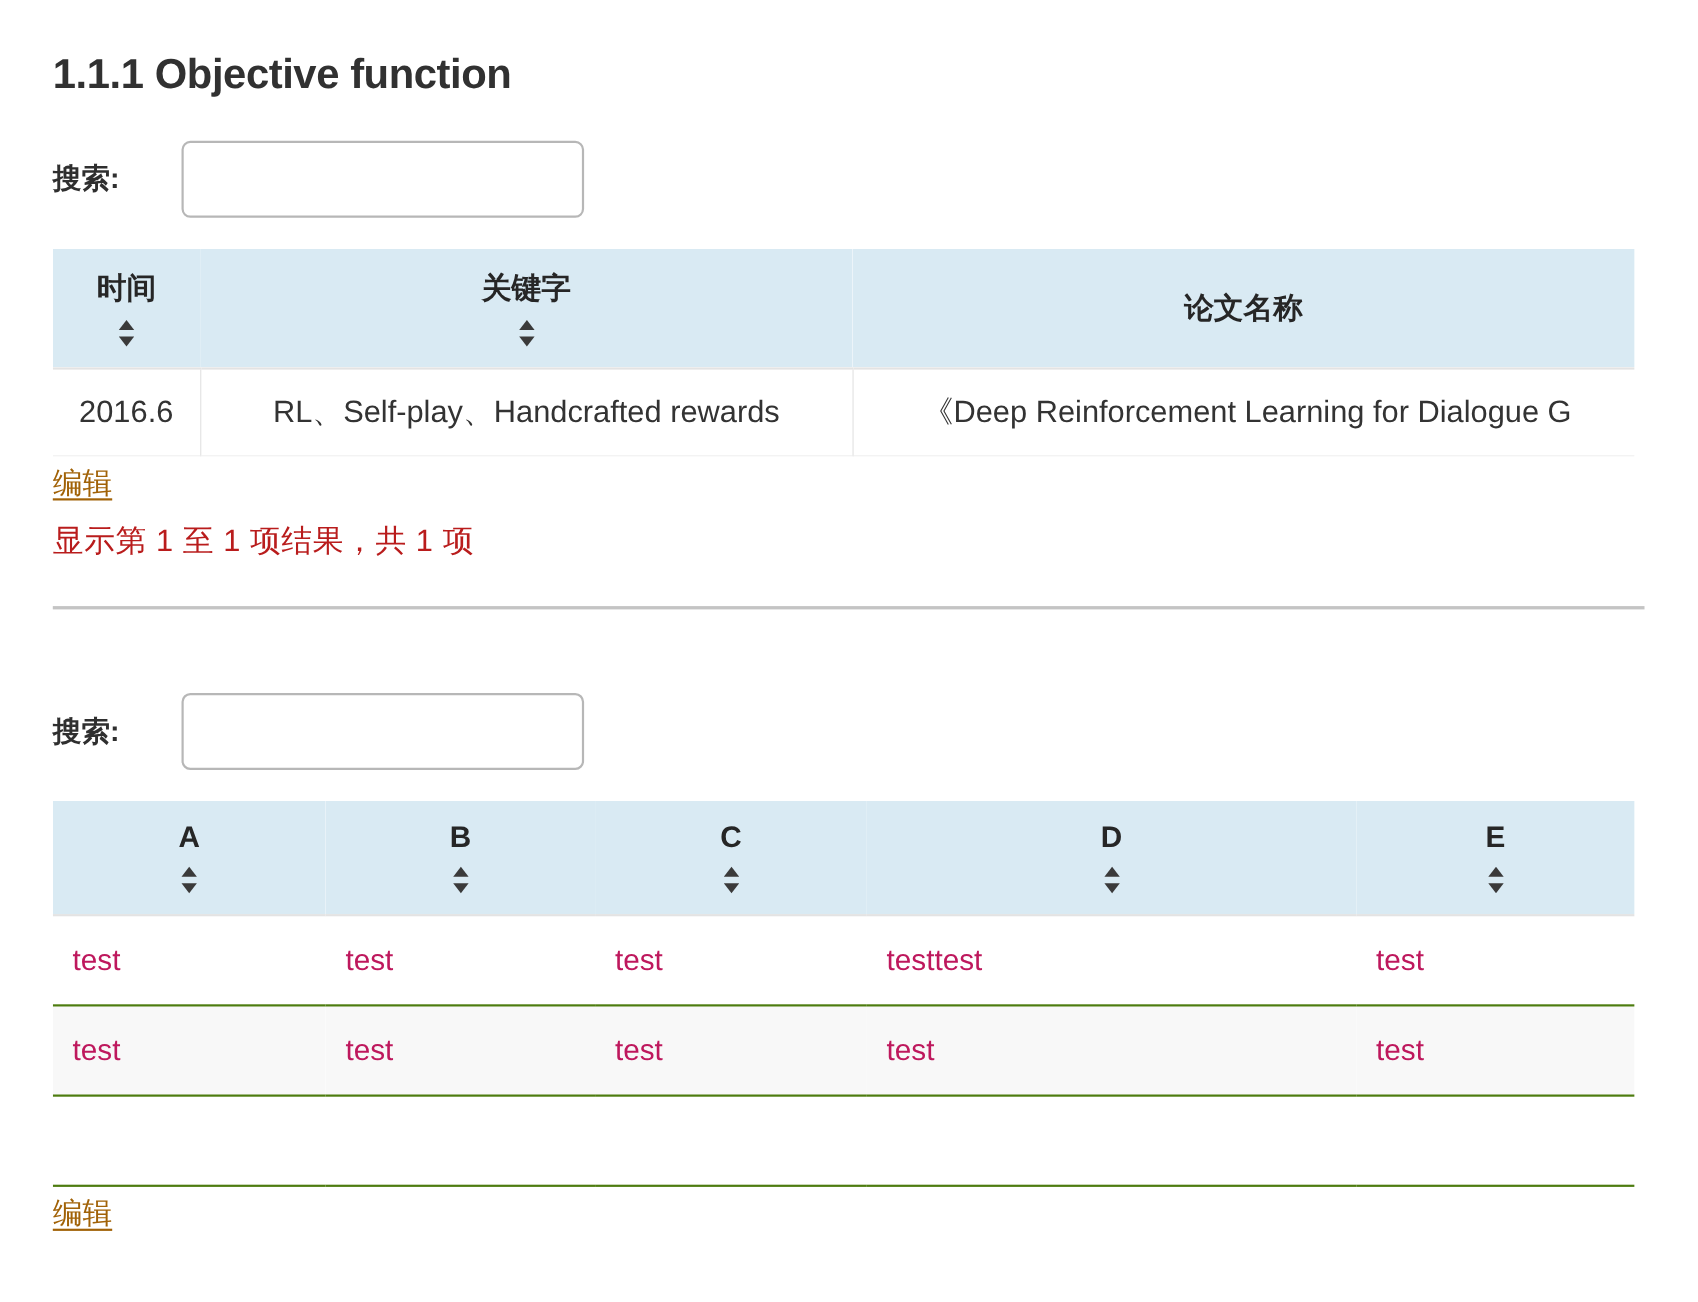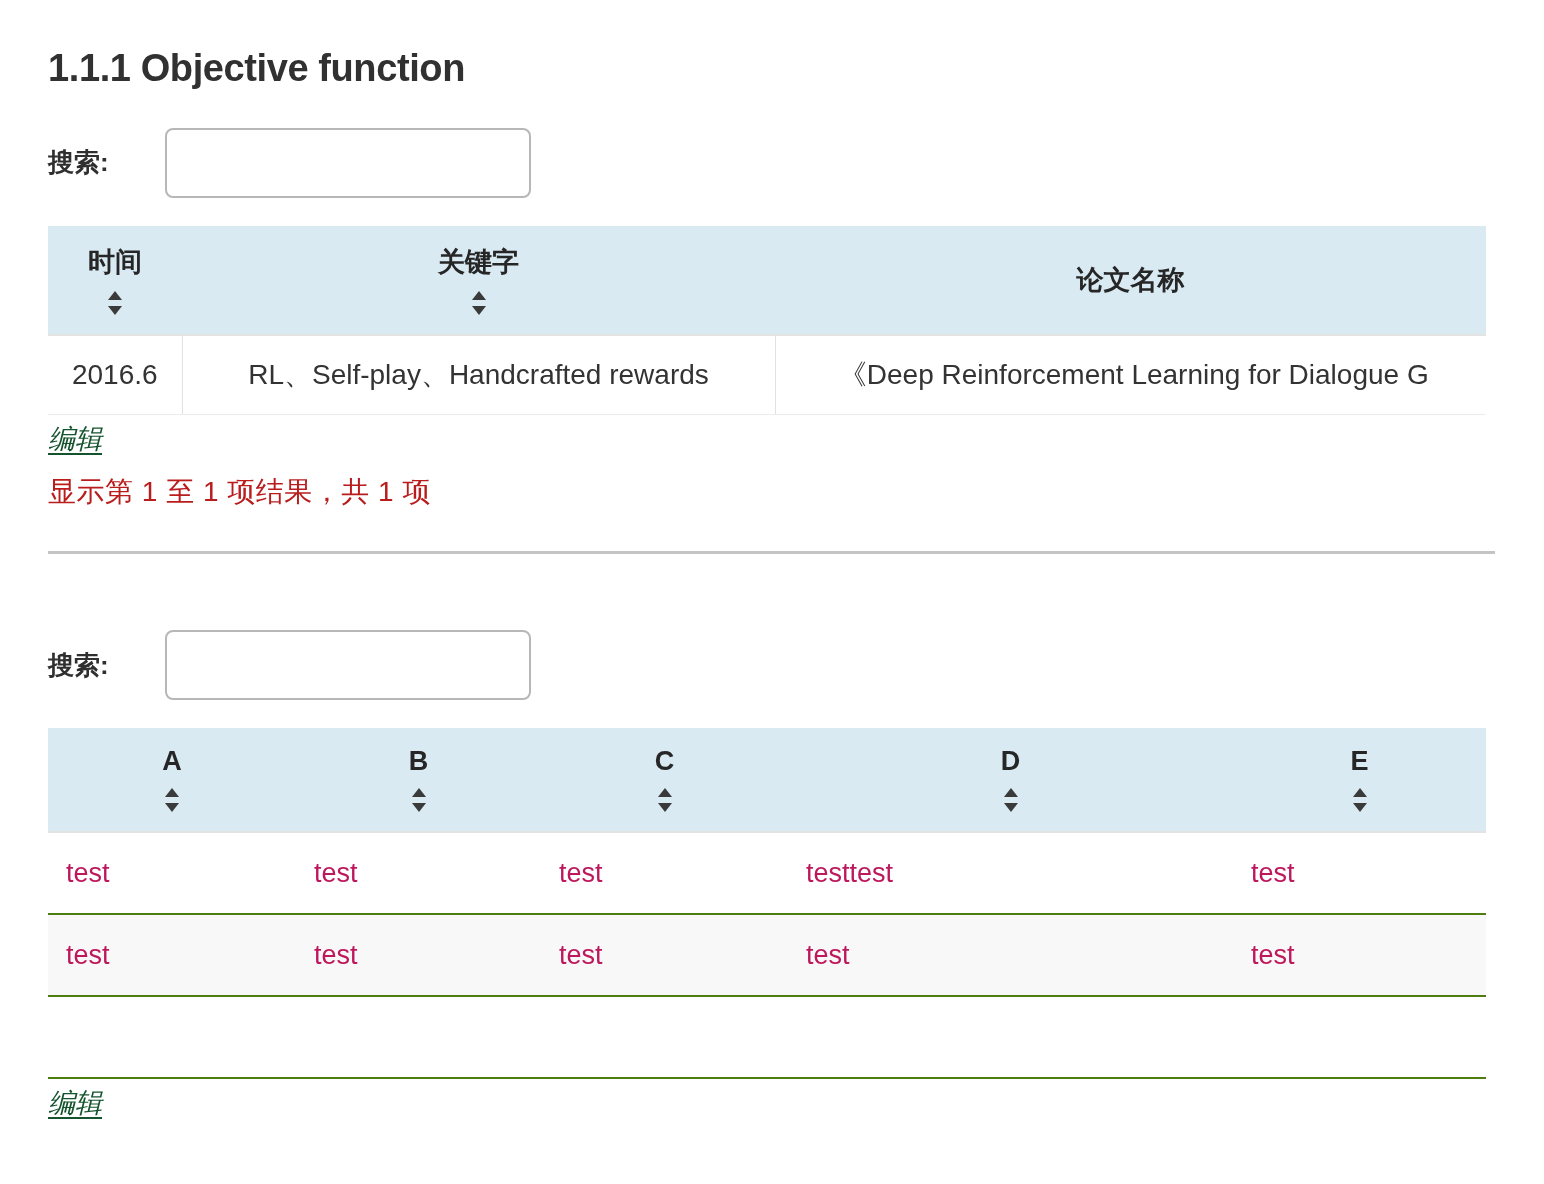--- a/index.html
+++ b/index.html
@@ -168,26 +168,25 @@
   #table2 thead th:nth-child(4),
   #table2 tbody td:nth-child(4) { width: 445px; }
   #table2 thead th:nth-child(5),
   #table2 tbody td:nth-child(5) { width: 253px; }
 
   
   .edit-link {
     display: inline-block;
     margin-top: 6px;
     font-size: 27px;
-    color: #14532d;
+    color: #a16207;
     text-decoration: underline;
     text-underline-offset: 5px;
     text-decoration-thickness: 2px;
     cursor: pointer;
-    font-style: italic;
   }
   .dt-info {
     font-size: 28px;
     color: #b91c1c;
     margin-top: 16px;
     letter-spacing: 0.5px;
   }
 
   .section-divider {
     border: none;

